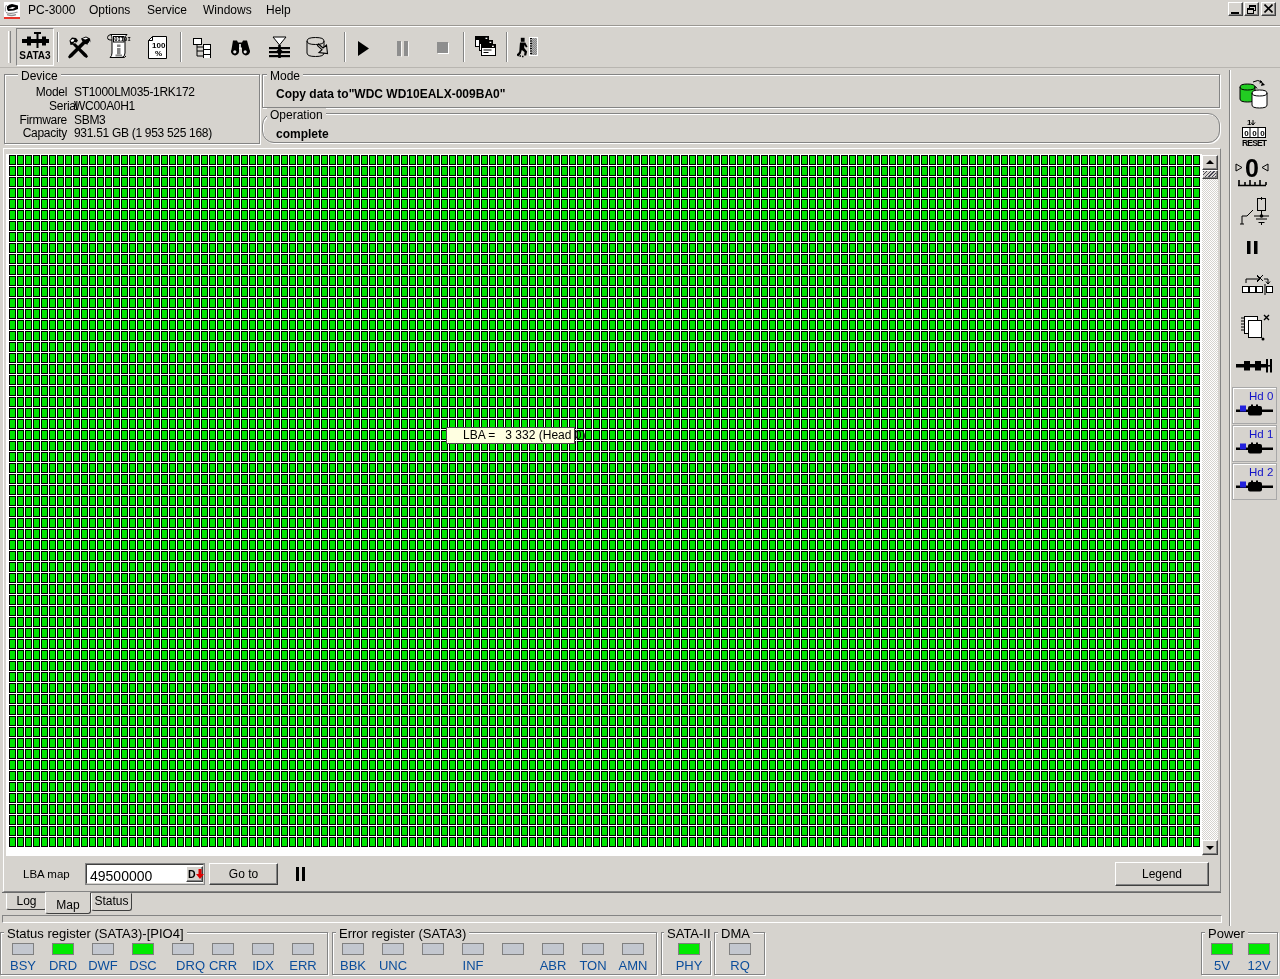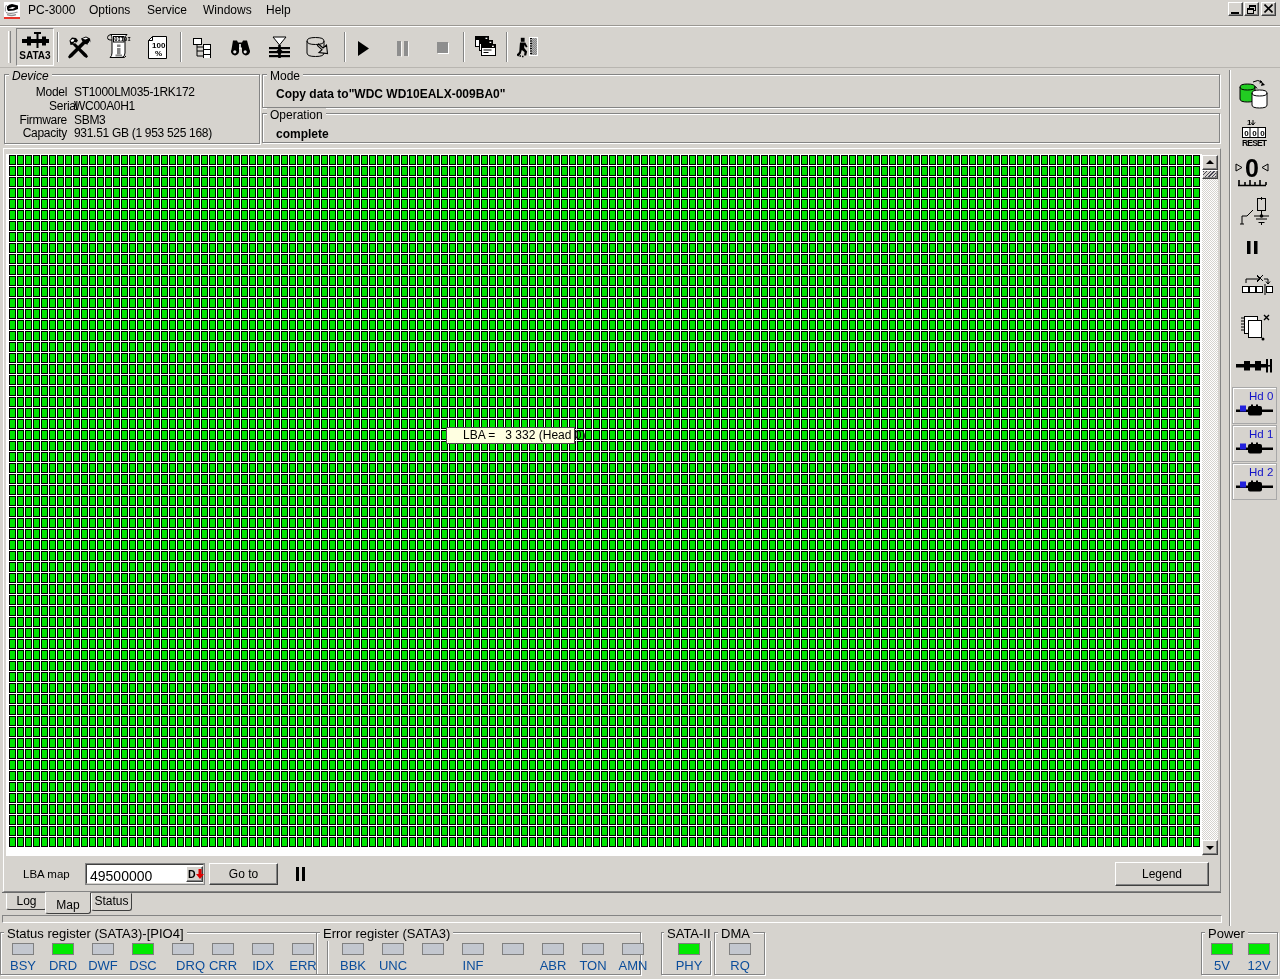--- a/index.html
+++ b/index.html
@@ -149,35 +149,35 @@
 <path d="M4,5.5 h5.3 l2.2,4.2 -1.5,0.9 -1.6,-2.6 -0.2,2.9 2.9,3.7 -0.9,3.9 h-2.1 l0.4,-3.4 -2.7,-2 -1.1,3.7 -2.5,2.7 -1.3,-1.3 2.4,-3.6 0.4,-5.8 z" fill="#000"></path>
 <path d="M1,17.5 h1.5 M3.5,19 h1.5 M6,19.5 h1.5" stroke="#000" stroke-width="1.4"></path>
 </svg>
 
 <div class="abs" style="left:180px;top:32px;width:2px;height:30px;border-left:1px solid #848484;border-right:1px solid #fff;"></div>
 <div class="abs" style="left:344px;top:32px;width:2px;height:30px;border-left:1px solid #848484;border-right:1px solid #fff;"></div>
 <div class="abs" style="left:463px;top:32px;width:2px;height:30px;border-left:1px solid #848484;border-right:1px solid #fff;"></div>
 <div class="abs" style="left:506px;top:32px;width:2px;height:30px;border-left:1px solid #848484;border-right:1px solid #fff;"></div>
 
 <div class="groupbox" style="left:4px;top:74px;width:256px;height:70px;">
-  <span class="grouplabel" style="left:4px;font-style:italic;">Device</span>
+  <span class="grouplabel" style="left:13px;">Device</span>
   <div class="abs" style="left:1px;top:10px;width:61px;text-align:right;letter-spacing:-0.3px;">Model</div>
   <div class="abs" style="left:69px;top:10px;letter-spacing:-0.3px;">ST1000LM035-1RK172</div>
   <div class="abs" style="left:1px;top:24px;width:72px;text-align:right;letter-spacing:-0.3px;">Serial</div>
   <div class="abs" style="left:69px;top:24px;letter-spacing:-0.3px;">WC00A0H1</div>
   <div class="abs" style="left:1px;top:38px;width:61px;text-align:right;letter-spacing:-0.3px;">Firmware</div>
   <div class="abs" style="left:69px;top:38px;letter-spacing:-0.3px;">SBM3</div>
   <div class="abs" style="left:1px;top:51px;width:61px;text-align:right;letter-spacing:-0.3px;">Capacity</div>
   <div class="abs" style="left:69px;top:51px;letter-spacing:-0.3px;">931.51 GB (1 953 525 168)</div>
 </div>
 <div class="groupbox" style="left:262px;top:74px;width:958px;height:34px;">
   <span class="grouplabel" style="left:4px;">Mode</span>
   <div class="abs" style="left:13px;top:12px;font-weight:bold;">Copy data to"WDC WD10EALX-009BA0"</div>
 </div>
-<div class="groupbox" style="left:262px;top:113px;width:958px;height:30px;">
+<div class="groupbox" style="left:262px;top:113px;width:958px;height:30px;border-radius:12px;">
   <span class="grouplabel" style="left:4px;">Operation</span>
   <div class="abs" style="left:13px;top:13px;font-weight:bold;">complete</div>
 </div>
 
 <div class="abs" style="left:3px;top:148px;width:1218px;height:744px;background:#d6d3ce;border:1px solid;border-color:#ffffff #848484 #848484 #ffffff;"></div>
 
 <div class="abs" style="left:6px;top:154px;width:1196px;height:702px;background:#ffffff;"></div>
 
 <svg class="abs" style="left:9px;top:155px;" width="1192" height="693">
   <defs>
@@ -219,21 +219,21 @@
 <div class="abs" style="left:2px;top:892px;width:1219px;height:1px;background:#6a6a6a;"></div>
 <div class="abs" style="left:6px;top:893px;width:41px;height:17px;background:#d6d3ce;border:1px solid;border-color:#d6d3ce #404040 #404040 #ffffff;border-radius:0 0 3px 3px;text-align:center;line-height:15px;">Log</div>
 <div class="abs" style="left:45px;top:892px;width:46px;height:22px;background:#d6d3ce;border:1px solid;border-color:#d6d3ce #404040 #404040 #ffffff;border-radius:0 0 3px 3px;text-align:center;line-height:24px;z-index:3;">Map</div>
 <div class="abs" style="left:91px;top:893px;width:41px;height:18px;background:#d6d3ce;border:1px solid;border-color:#d6d3ce #404040 #404040 #ffffff;border-radius:0 0 3px 3px;text-align:center;line-height:15px;">Status</div>
 
 <div class="abs" style="left:2px;top:915px;width:1220px;height:8px;border:1px solid;border-color:#848484 #ffffff #ffffff #848484;"></div>
 
 <div class="groupbox" style="left:0px;top:932px;width:328px;height:43px;">
   <span class="grouplabel" style="left:3px;font-size:13px;">Status register (SATA3)-[PIO4]</span>
 </div>
-<div class="groupbox" style="left:316px;top:932px;width:325px;height:43px;">
+<div class="groupbox" style="left:332px;top:932px;width:325px;height:43px;">
   <span class="grouplabel" style="left:3px;font-size:13px;">Error register (SATA3)</span>
 </div>
 <div class="groupbox" style="left:661px;top:932px;width:50px;height:43px;">
   <span class="grouplabel" style="left:2px;font-size:13px;">SATA-II</span>
 </div>
 <div class="groupbox" style="left:714px;top:932px;width:51px;height:43px;">
   <span class="grouplabel" style="left:3px;font-size:13px;">DMA</span>
 </div>
 <div class="groupbox" style="left:1201px;top:932px;width:77px;height:43px;">
   <span class="grouplabel" style="left:3px;font-size:13px;">Power</span>

